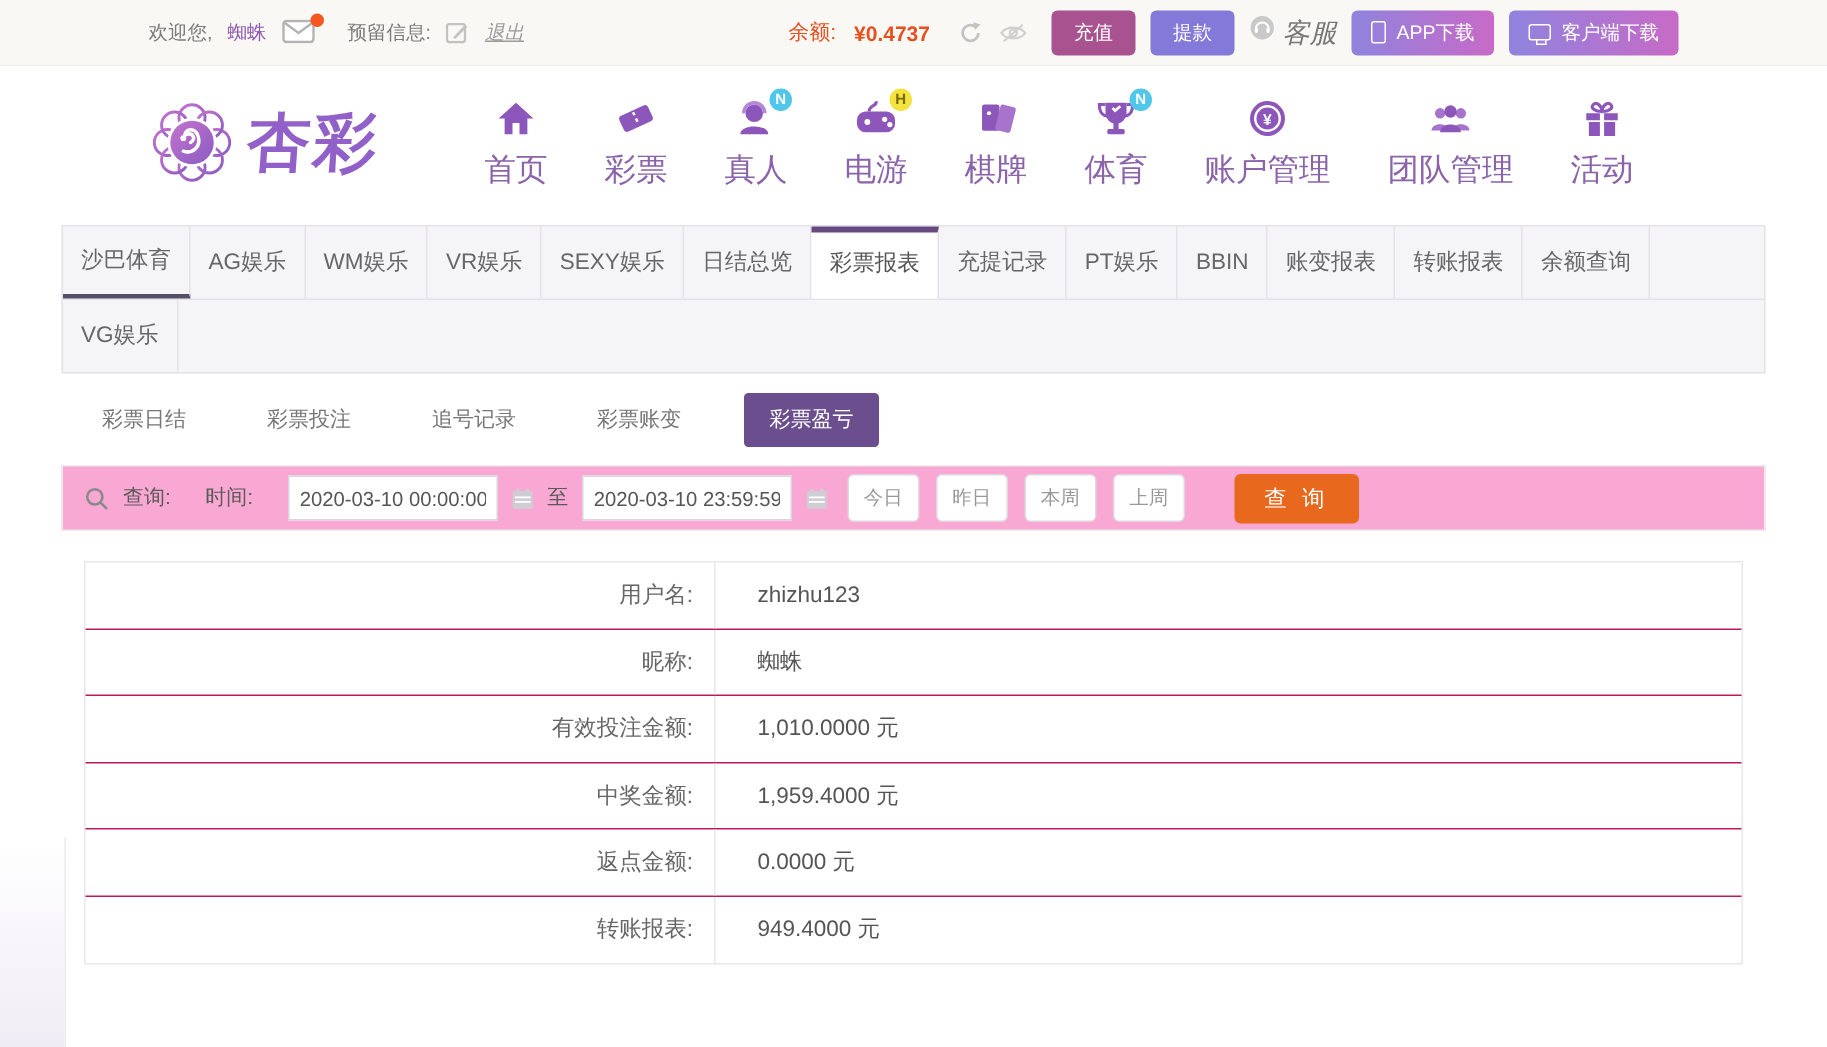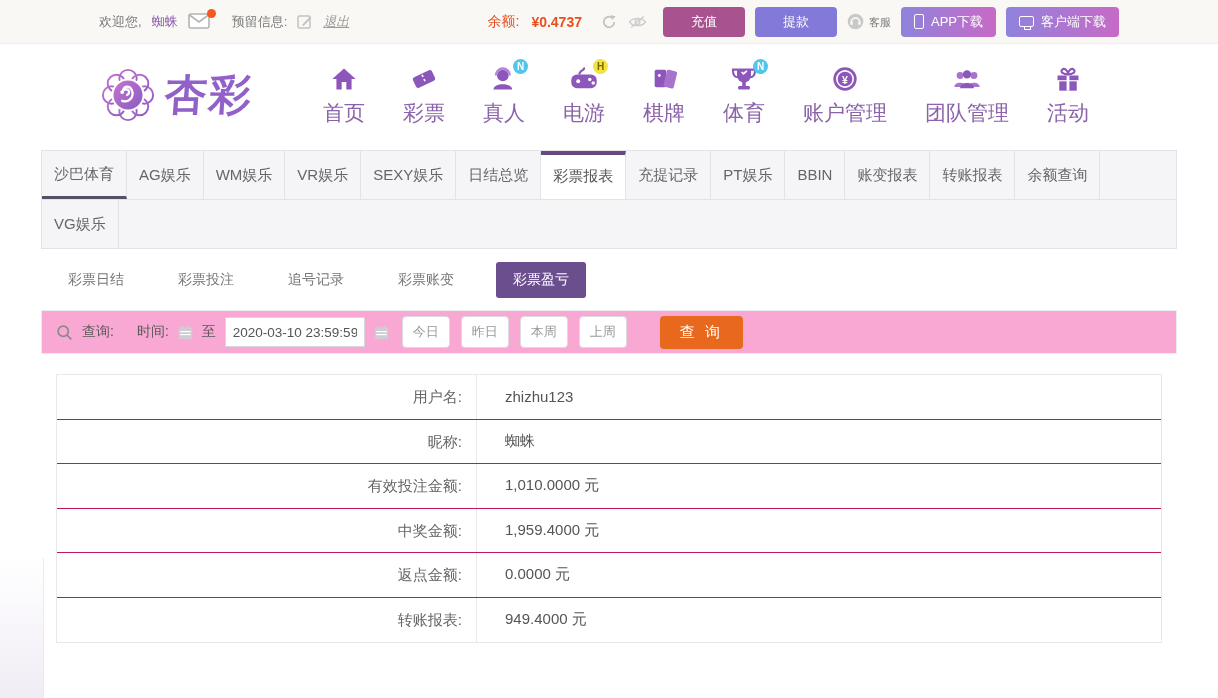--- a/index.html
+++ b/index.html
@@ -11,24 +11,24 @@
   .topbar-inner { width:1020px; margin:0 auto; height:100%; display:flex; align-items:center; justify-content:space-between; }
   .tb-left, .tb-right { display:flex; align-items:center; gap:10px; }
   .tb-text { font-size:13px; color:#7a7a7a; }
   .tb-user { color:#8e5bb0; font-size:13px; text-decoration:none; }
   .mail-wrap { position:relative; width:24px; height:18px; cursor:pointer; }
   .mail-dot { position:absolute; top:-4px; right:-4px; width:9px; height:9px; border-radius:50%; background:#f4571f; }
   .logout { font-size:13px; color:#9a9a9a; font-style:italic; text-decoration:underline; cursor:pointer; }
   .balance-label, .balance-value { color:#e84f1d; font-size:14px; }
   .balance-value { font-weight:bold; margin-left:2px; }
   .icon-btn { display:inline-flex; align-items:center; cursor:pointer; }
-  .pill { border:none; border-radius:4px; color:#fff; font-size:13px; padding:6px 28px; cursor:pointer; }
+  .pill { border:none; border-radius:4px; color:#fff; font-size:13px; padding:6px 15px; cursor:pointer; }
   .pill-recharge { background:#a8538f; }
   .pill-withdraw { background:#8379d8; }
-  .service { display:flex; align-items:flex-end; gap:5px; color:#777; font-size:11px; cursor:pointer; }
+  .service { display:flex; align-items:flex-start; gap:5px; color:#777; font-size:18px; cursor:pointer;font-style:italic; }
   .grad-btn { display:inline-flex; align-items:center; gap:7px; background:linear-gradient(90deg,#8f83dd,#c76ac6); border:none; border-radius:4px; color:#fff; font-size:13px; padding:6px 13px; cursor:pointer; }
   .phone-glyph { width:10px; height:15px; border:1.4px solid #fff; border-radius:2px; display:inline-block; }
   .monitor-glyph { width:15px; height:11px; border:1.4px solid #fff; border-radius:2px; display:inline-block; position:relative; }
   .monitor-glyph:after { content:""; position:absolute; left:4px; bottom:-4px; width:5px; height:3px; border-bottom:1.4px solid #fff; border-left:1.4px solid #fff; border-right:1.4px solid #fff; }
 
   
   .header { background:#fff; height:101px; }
   .header-inner { width:1020px; margin:0 auto; height:100%; display:flex; align-items:center; }
   .logo { display:flex; align-items:center; gap:8px; cursor:pointer; }
   .logo-text { font-size:42px; font-weight:bold; color:#9160c8; letter-spacing:2px; transform:skewX(-4deg); }
@@ -305,20 +305,21 @@
     <span class="subtab active">彩票盈亏</span>
   </div>
 
   <div class="searchbar">
     <svg width="17" height="17" viewBox="0 0 20 20">
         <circle cx="8.5" cy="8.5" r="6" fill="none" stroke="#8a8a8a" stroke-width="2"></circle>
         <line x1="13" y1="13" x2="18" y2="18" stroke="#8a8a8a" stroke-width="2"></line>
       </svg>
     <span class="search-label">查询:</span>
     <span class="search-label" style="margin-left:14px">时间:</span>
+    <input class="time-input" style="margin-left: 14px;" type="text" value="2020-03-10 00:00:00">
     <span class="cal-icon">
       <svg width="15" height="15" viewBox="0 0 20 20">
           <rect x="1" y="3" width="18" height="16" rx="2" fill="#cfccd4"></rect>
           <rect x="4" y="1" width="3" height="4" rx="1" fill="#cfccd4"></rect>
           <rect x="13" y="1" width="3" height="4" rx="1" fill="#cfccd4"></rect>
           <rect x="3" y="8" width="14" height="1.6" fill="#fff"></rect>
           <rect x="3" y="12" width="14" height="1.6" fill="#fff"></rect>
         </svg>
     </span>
     <span class="search-label">至</span>

